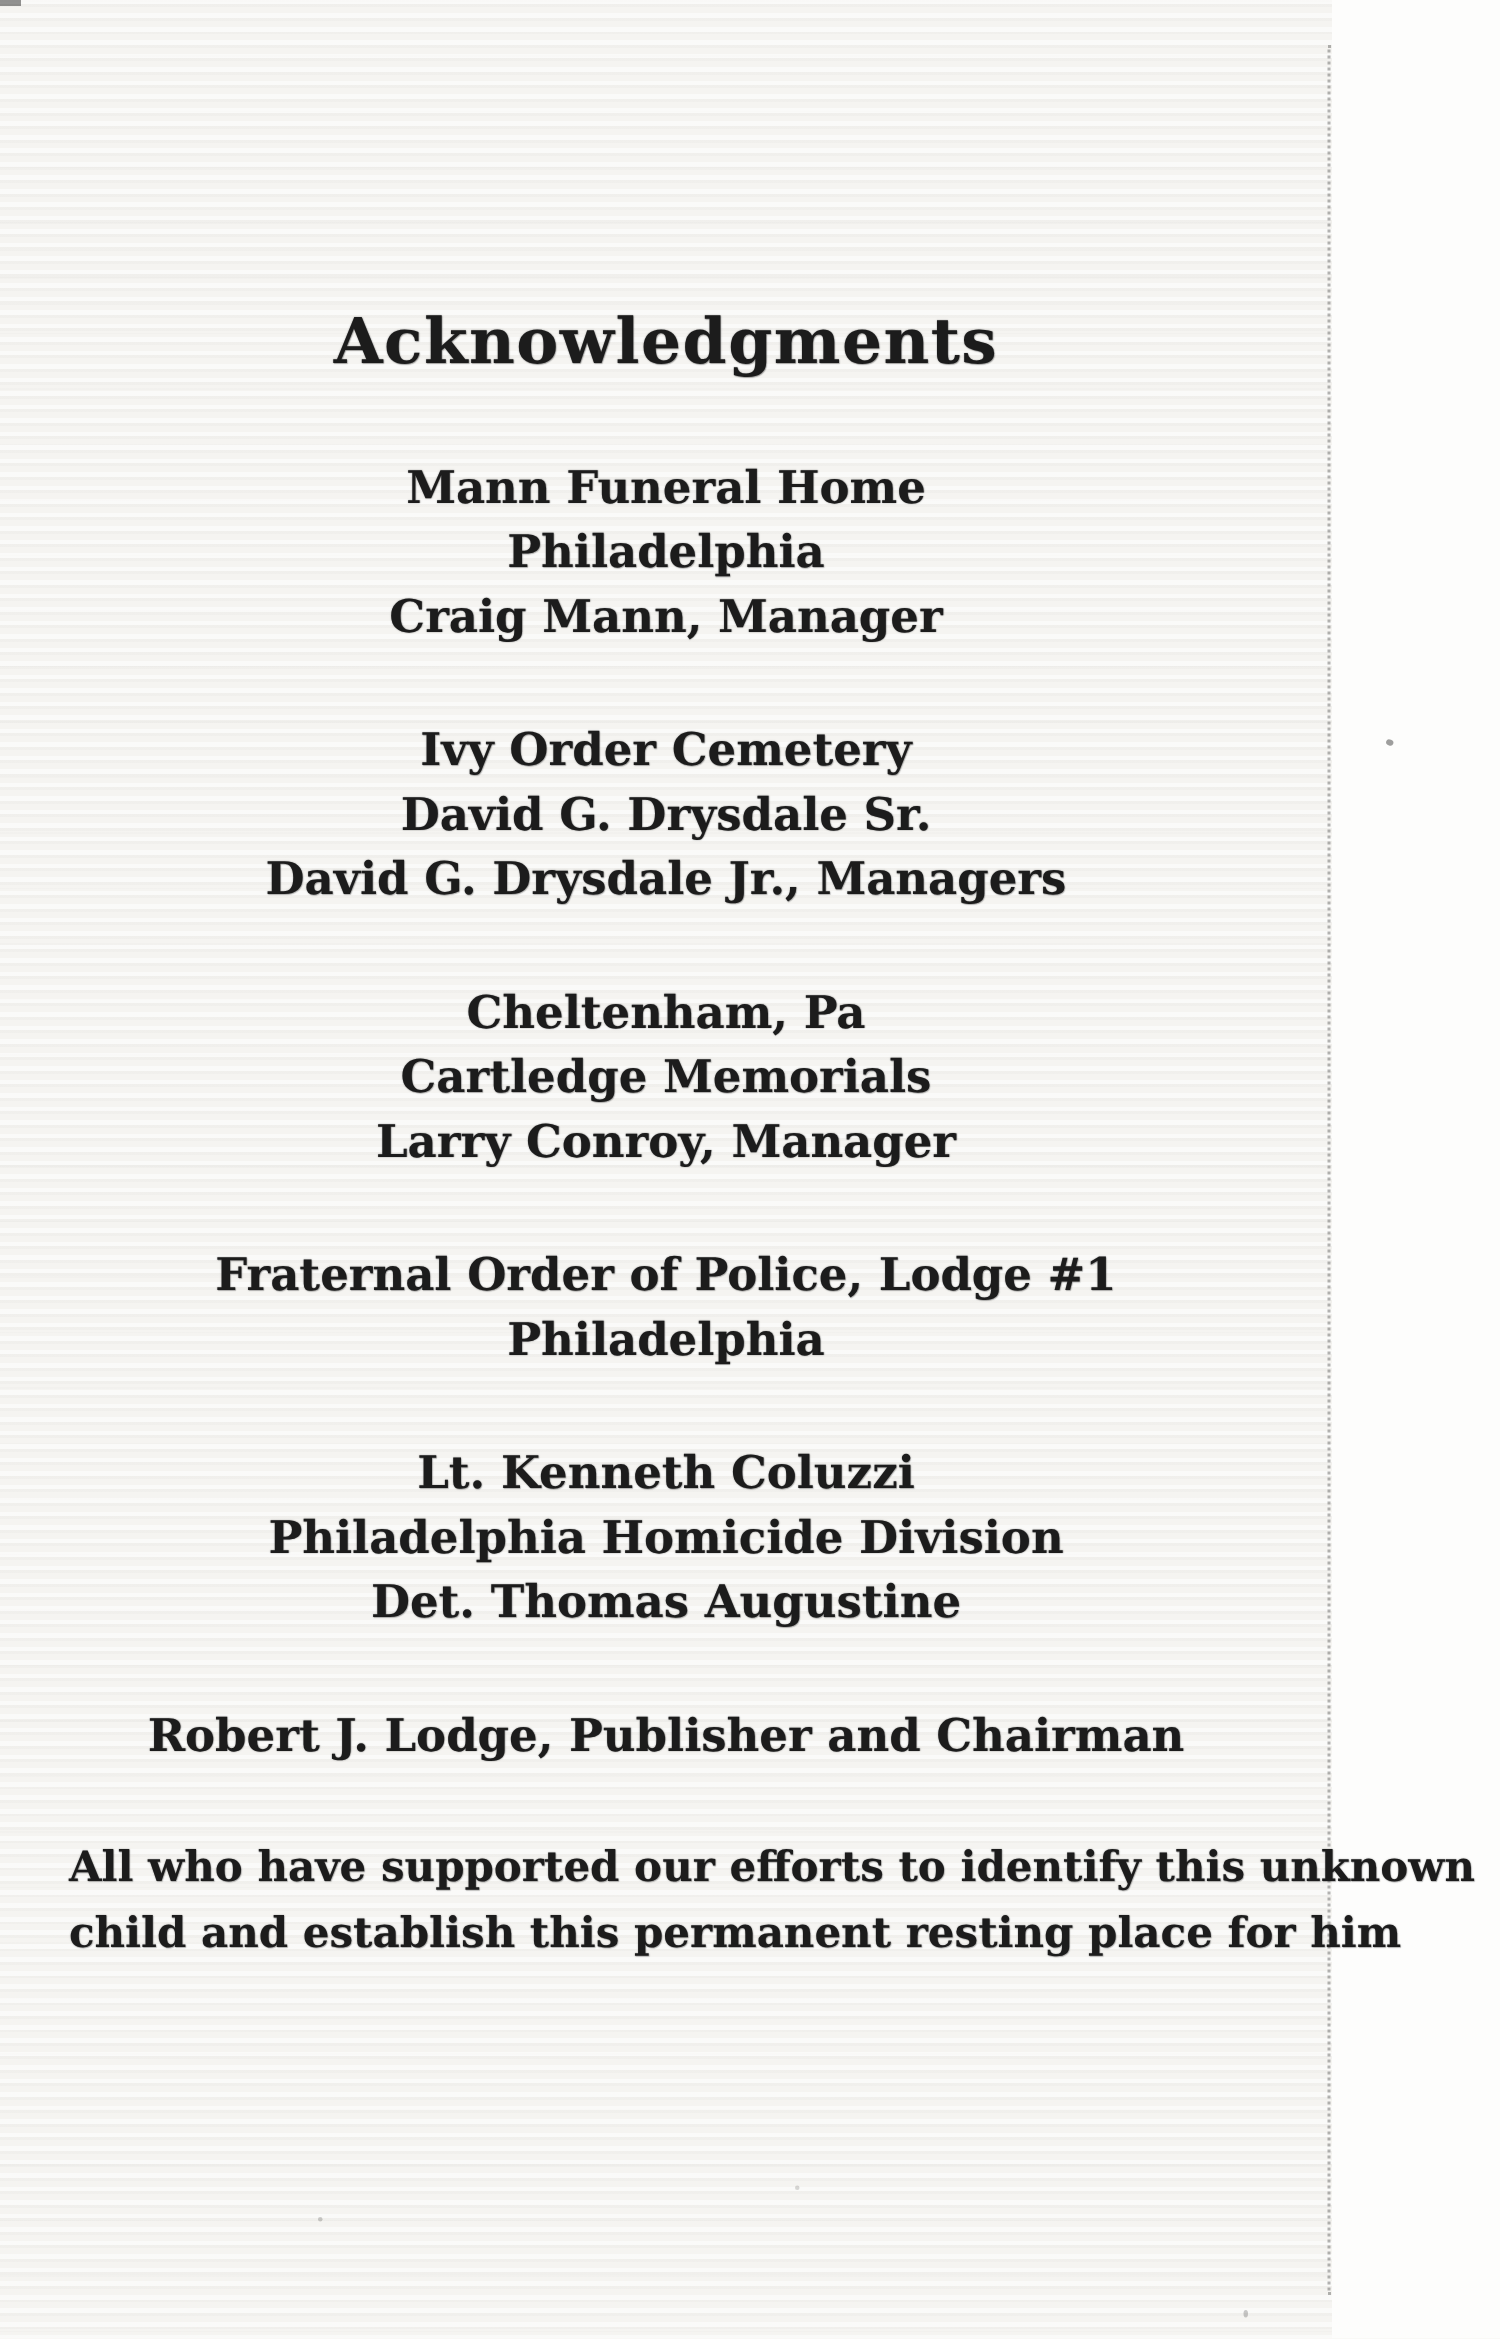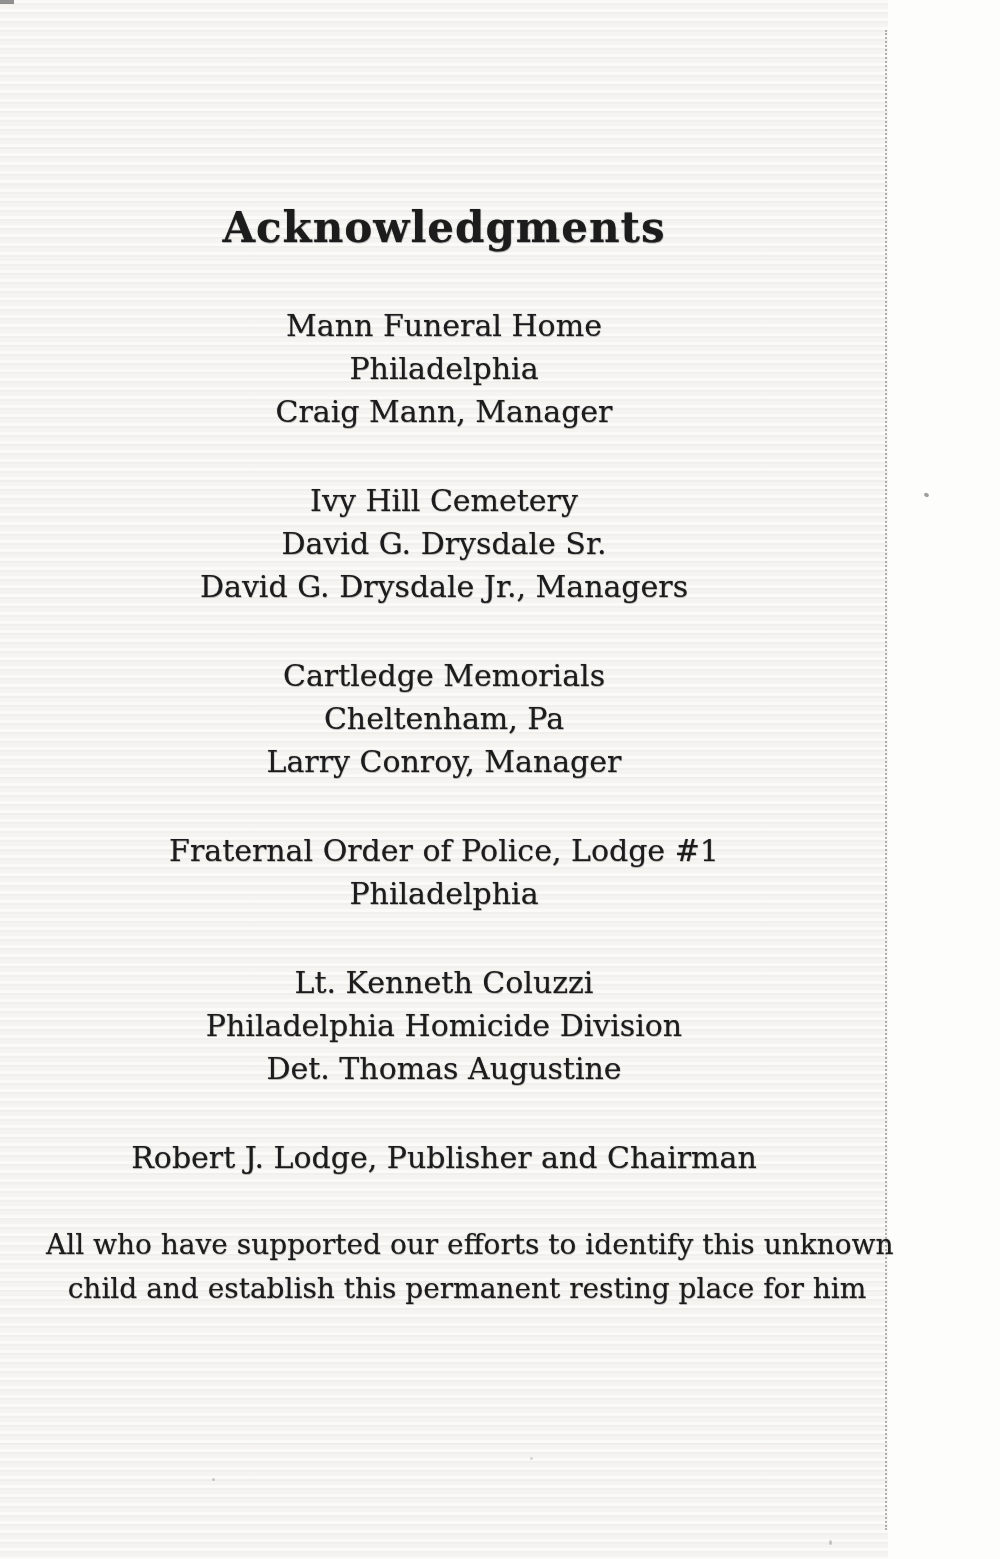--- a/index.html
+++ b/index.html
@@ -43,21 +43,21 @@
     text-shadow: 0 0 1px rgba(40,40,40,0.55), 0.5px 0.5px 0.7px rgba(60,60,60,0.35);
   }
   .group {
     margin-top: 46px;
   }
   .group:first-of-type {
     margin-top: 48px;
   }
   .line {
     font-size: 30px;
-    font-weight: 400;
+    font-weight: 700;
     line-height: 43px;
     white-space: nowrap;
     text-shadow: 0 0 1px rgba(40,40,40,0.5), 0.5px 0.5px 0.6px rgba(70,70,70,0.3);
   }
   .closing {
     margin: 44px 0 0 0;
     font-size: 28px;
     font-weight: 700;
     line-height: 44px;
     text-shadow: 0 0 1px rgba(40,40,40,0.5), 0.5px 0.5px 0.6px rgba(70,70,70,0.3);
@@ -106,28 +106,28 @@
   <div class="content">
     <h1 class="title">Acknowledgments</h1>
 
     <div class="group">
       <div class="line">Mann Funeral Home</div>
       <div class="line">Philadelphia</div>
       <div class="line">Craig Mann, Manager</div>
     </div>
 
     <div class="group">
-      <div class="line">Ivy Hill Cemetery</div>
+      <div class="line">Ivy Order Cemetery</div>
       <div class="line">David G. Drysdale Sr.</div>
       <div class="line">David G. Drysdale Jr., Managers</div>
     </div>
 
     <div class="group">
+      <div class="line">Cheltenham, Pa</div>
       <div class="line">Cartledge Memorials</div>
-      <div class="line">Cheltenham, Pa</div>
       <div class="line">Larry Conroy, Manager</div>
     </div>
 
     <div class="group">
       <div class="line">Fraternal Order of Police, Lodge #1</div>
       <div class="line">Philadelphia</div>
     </div>
 
     <div class="group">
       <div class="line">Lt. Kenneth Coluzzi</div>

